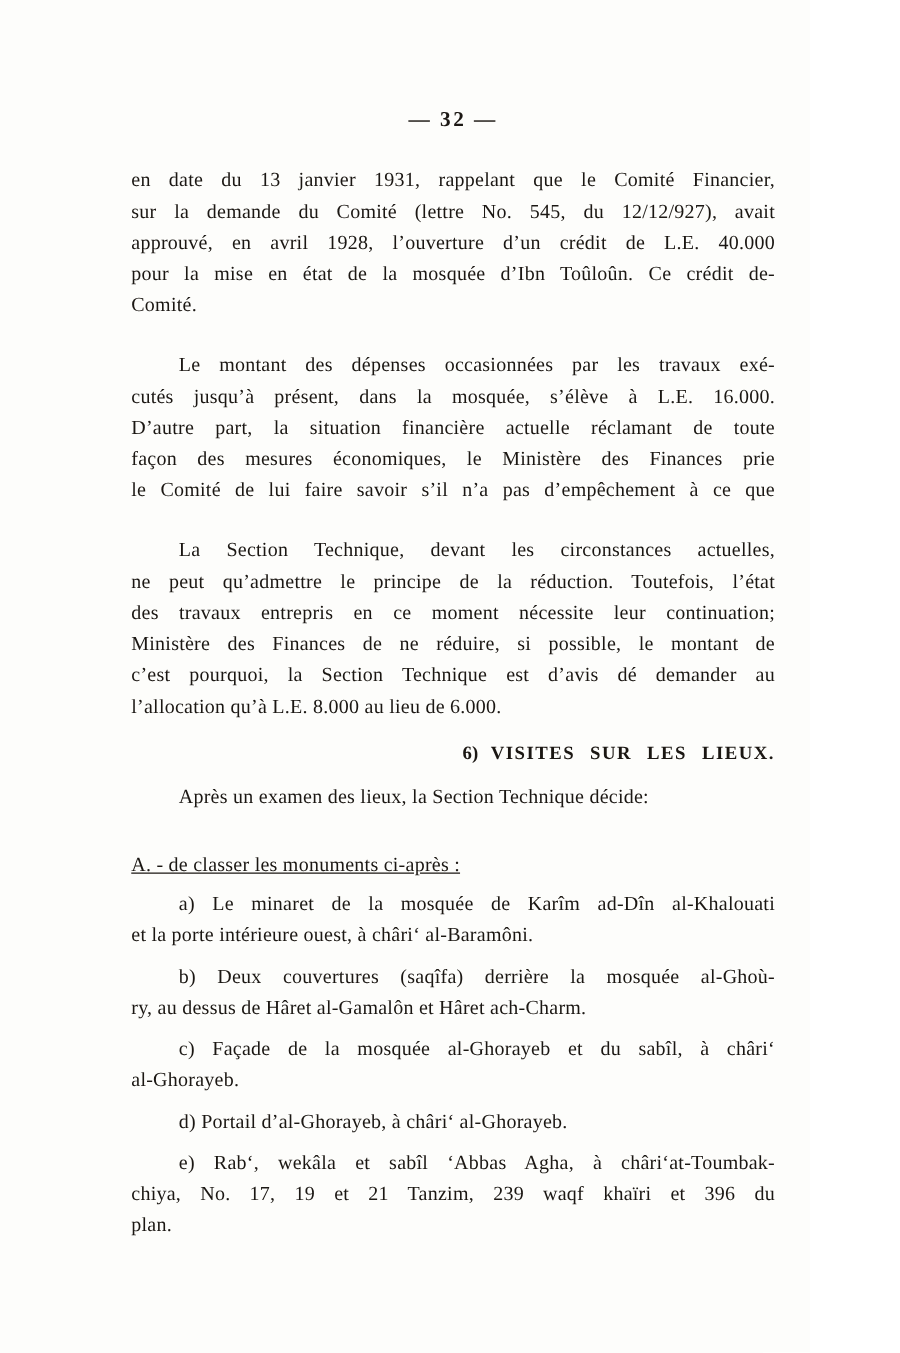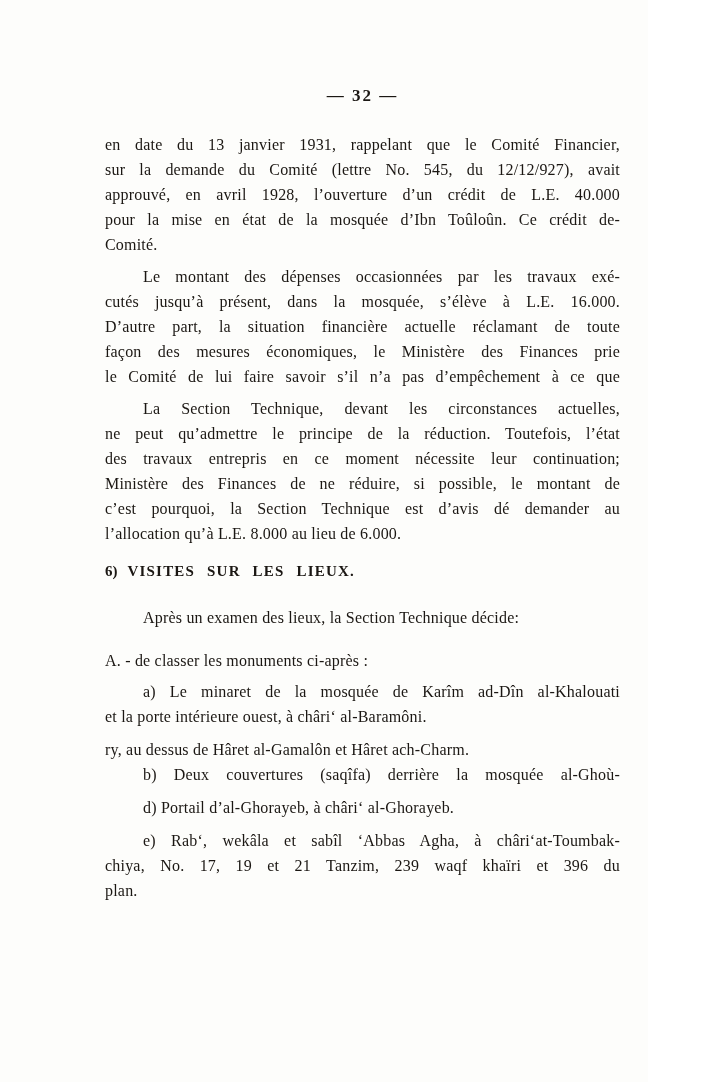--- a/index.html
+++ b/index.html
@@ -40,33 +40,33 @@
   }
   
   .block .ln.j {
     text-align: justify;
     text-align-last: justify;
   }
   
   .block .ln.ind {
     text-indent: 38px;
   }
-  .block.para   { margin-top: 7px; }
+  .block.para   { margin-top: 23px; }
   .block.heading {
     margin-top: 15px;
-    text-align: left;
+    text-align: right;
     font-size: 15px;
     font-weight: 700;
     letter-spacing: 1.2px;
     word-spacing: 7px;
     line-height: 20px;
   }
   .block.heading .hnum { margin-right: 10px; letter-spacing: 0; }
-  .block.intro   { margin-top: 24px; }
-  .block.classer { margin-top: 18px; }
+  .block.intro   { margin-top: 12px; }
+  .block.classer { margin-top: 30px; text-decoration: underline; }
   .block.item    { margin-top: 8px; }
   .block.classer + .block.item { margin-top: 6px; }
 </style>
 </head>
 <body>
 
 <div class="page">
   <div class="content">
     <div class="pagenum">— 32 —</div>
     <div id="blocks">
@@ -97,22 +97,26 @@
           <div class="ln ind">Après un examen des lieux, la Section Technique décide:</div>
         </div>
         <div class="block classer">
           <div class="ln">A. - de classer les monuments ci-après :</div>
         </div>
         <div class="block item">
           <div class="ln j ind">a) Le minaret de la mosquée de Karîm ad-Dîn al-Khalouati</div>
           <div class="ln">et la porte intérieure ouest, à châri‘ al-Baramôni.</div>
         </div>
         <div class="block item">
+          <div class="ln j ind">b) Deux couvertures (saqîfa) derrière la mosquée al-Ghoù-</div>
           <div class="ln">ry, au dessus de Hâret al-Gamalôn et Hâret ach-Charm.</div>
-          <div class="ln j ind">b) Deux couvertures (saqîfa) derrière la mosquée al-Ghoù-</div>
+        </div>
+        <div class="block item">
+          <div class="ln j ind">c) Façade de la mosquée al-Ghorayeb et du sabîl, à châri‘</div>
+          <div class="ln">al-Ghorayeb.</div>
         </div>
         <div class="block item">
           <div class="ln ind">d) Portail d’al-Ghorayeb, à châri‘ al-Ghorayeb.</div>
         </div>
         <div class="block item">
           <div class="ln j ind">e) Rab‘, wekâla et sabîl ‘Abbas Agha, à châri‘at-Toumbak-</div>
           <div class="ln j">chiya, No. 17, 19 et 21 Tanzim, 239 waqf khaïri et 396 du</div>
           <div class="ln">plan.</div>
         </div>
       </div>

